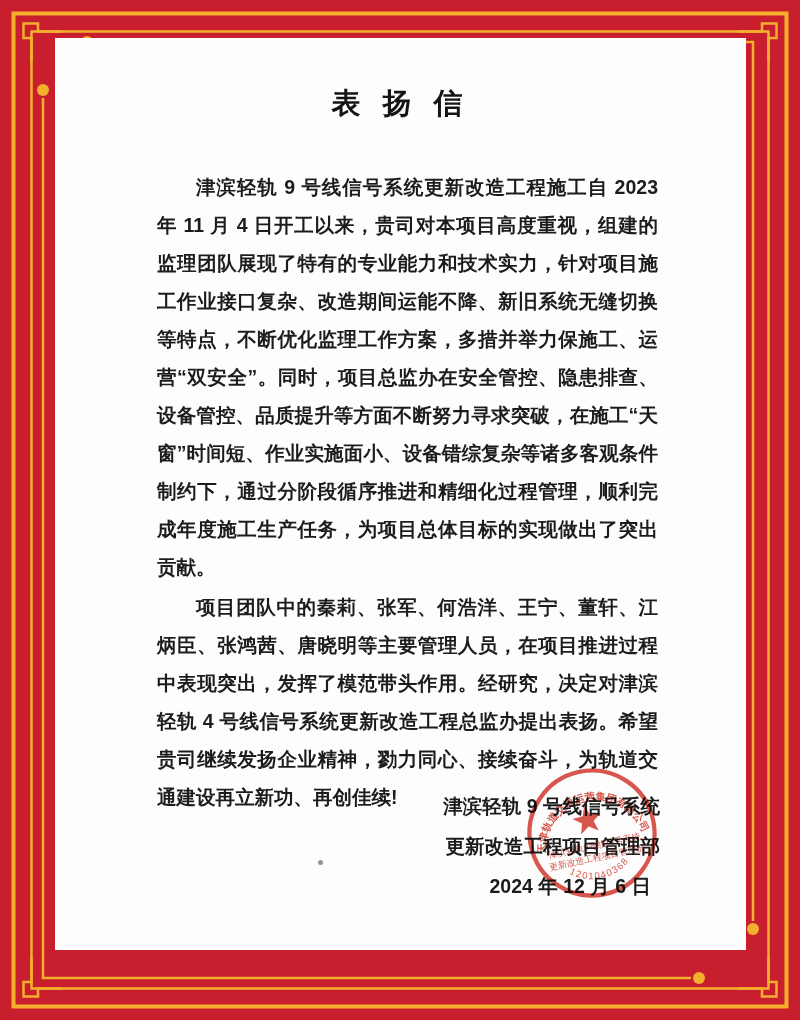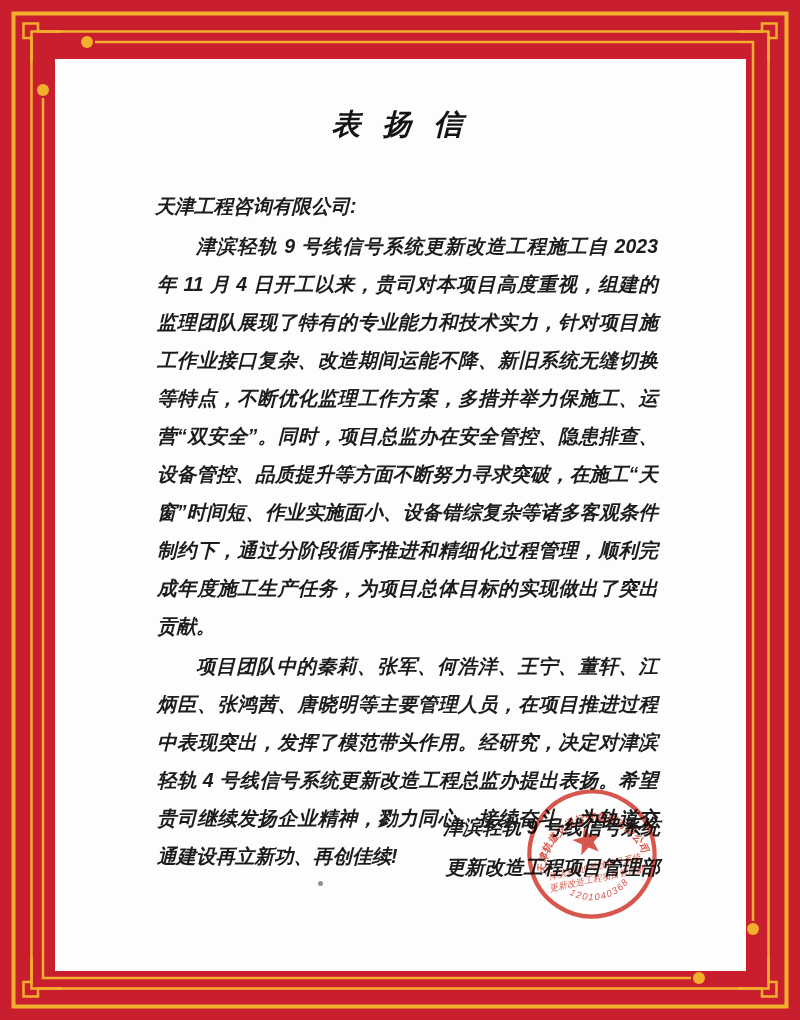--- a/index.html
+++ b/index.html
@@ -2,22 +2,22 @@
 <html><head>
 <meta charset="utf-8">
 <style>
   html,body{margin:0;padding:0;background:#c81e2d;}
   .page{
     position:relative;width:800px;height:1020px;overflow:hidden;
     font-family:"Liberation Sans","DejaVu Sans",sans-serif;
   }
   .frame-svg{position:absolute;left:0;top:0;width:800px;height:1020px;}
   .paper{
-    position:absolute;left:55px;top:59px;width:691px;height:912px;
-    background:#fdfdfd;color:#1c1c1c;font-style:italic;
+    position:absolute;left:55px;top:38px;width:691px;height:912px;
+    background:#fdfdfd;color:#1c1c1c;
   }
   .letter-title{
     position:absolute;left:0;right:0;top:46px;text-align:center;
     font-size:29px;font-weight:bold;letter-spacing:7px;color:#141414;
   }
   .letter-body{
     position:absolute;left:100px;right:86px;top:128px;
     font-size:19.5px;line-height:38px;font-weight:bold;
     text-align:justify;text-justify:inter-ideograph;
   }
@@ -65,30 +65,30 @@
       <circle cx="43" cy="90" r="6" stroke="none"></circle>
       <circle cx="699" cy="978" r="6" stroke="none"></circle>
     </g>
   </svg>
 
   <div class="paper">
 
     <div class="letter-title">表 扬 信</div>
 
     <div class="letter-body">
-      <div class="salutation">天津工程咨询有限公司:</div>
       <p>津滨轻轨 9 号线信号系统更新改造工程施工自 2023 年 11 月 4 日开工以来，贵司对本项目高度重视，组建的监理团队展现了特有的专业能力和技术实力，针对项目施工作业接口复杂、改造期间运能不降、新旧系统无缝切换等特点，不断优化监理工作方案，多措并举力保施工、运营“双安全”。同时，项目总监办在安全管控、隐患排查、设备管控、品质提升等方面不断努力寻求突破，在施工“天窗”时间短、作业实施面小、设备错综复杂等诸多客观条件制约下，通过分阶段循序推进和精细化过程管理，顺利完成年度施工生产任务，为项目总体目标的实现做出了突出贡献。</p>
       <p>项目团队中的秦莉、张军、何浩洋、王宁、董轩、江炳臣、张鸿茜、唐晓明等主要管理人员，在项目推进过程中表现突出，发挥了模范带头作用。经研究，决定对津滨轻轨 4 号线信号系统更新改造工程总监办提出表扬。希望贵司继续发扬企业精神，勠力同心、接续奋斗，为轨道交通建设再立新功、再创佳续!</p>
     </div>
 
     <div class="ink-speck"></div>
 
     <div class="signature">
       <div>津滨轻轨 9 号线信号系统</div>
       <div>更新改造工程项目管理部</div>
+      <div class="sig-date">2024 年 12 月 6 日</div>
     </div>
 
     <svg class="stamp" viewBox="0 0 150 150" xmlns="http://www.w3.org/2000/svg">
       <defs>
         <path id="arcTop" d="M 22.8,84.2 A 53 53 0 0 1 127.2,84.2" fill="none"></path>
         <path id="arcBottom" d="M 30.6,95.7 A 49 49 0 0 0 119.4,95.7" fill="none"></path>
       </defs>
       <circle cx="75" cy="75" r="66" fill="none" stroke="#d5463a" stroke-width="4.5"></circle>
       <polygon fill="#d5463a" points="73,45 76.9,55.7 88.2,56.1 79.3,63 82.4,73.9 73,67.6 63.6,73.9 66.7,63 57.8,56.1 69.1,55.7"></polygon>
       <text font-size="10.8" fill="#d5463a" font-weight="bold" text-anchor="middle">

